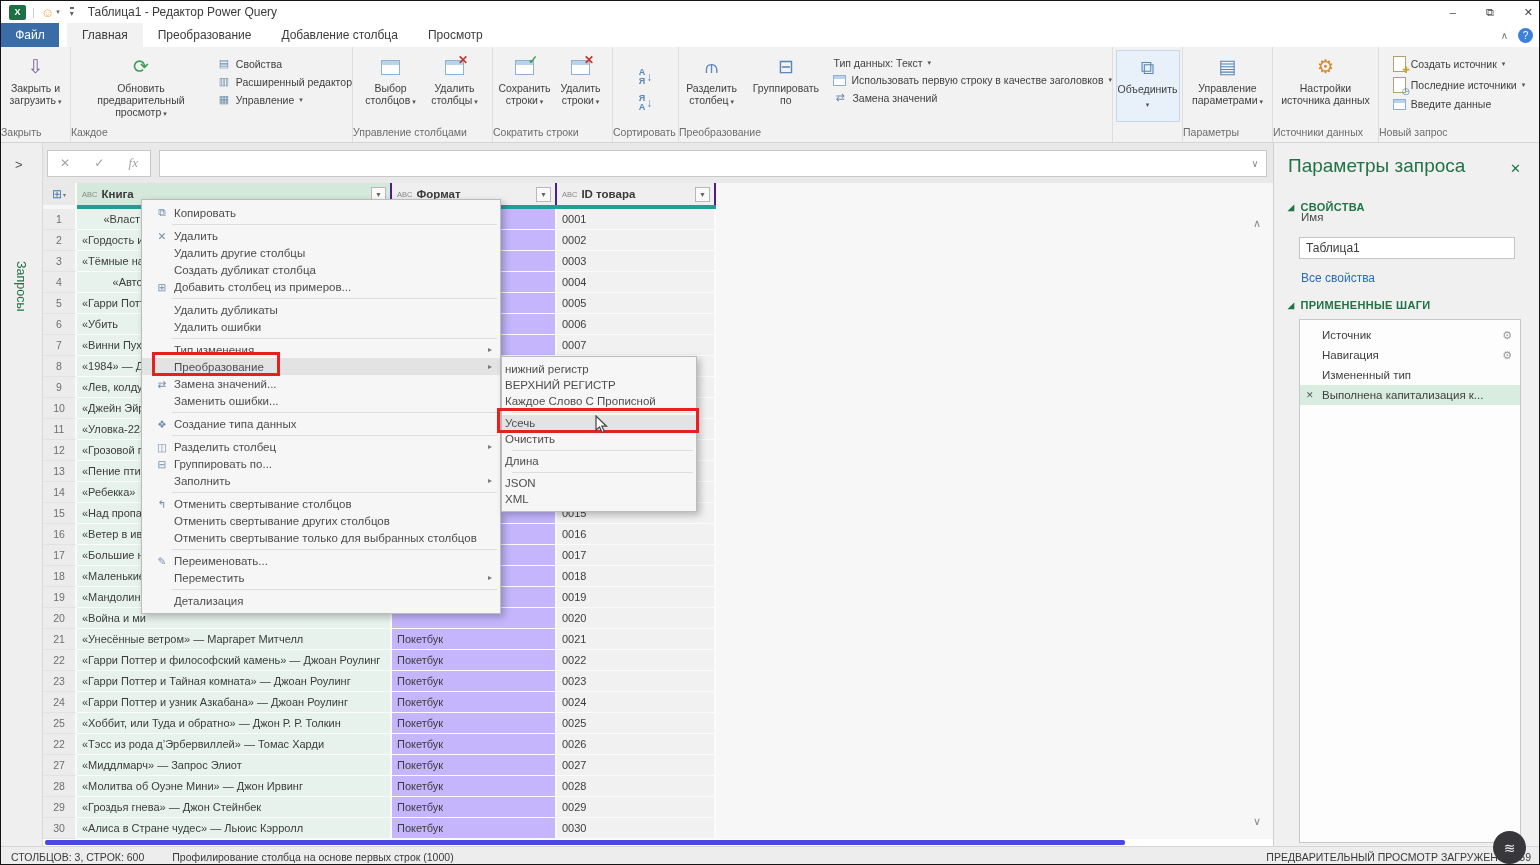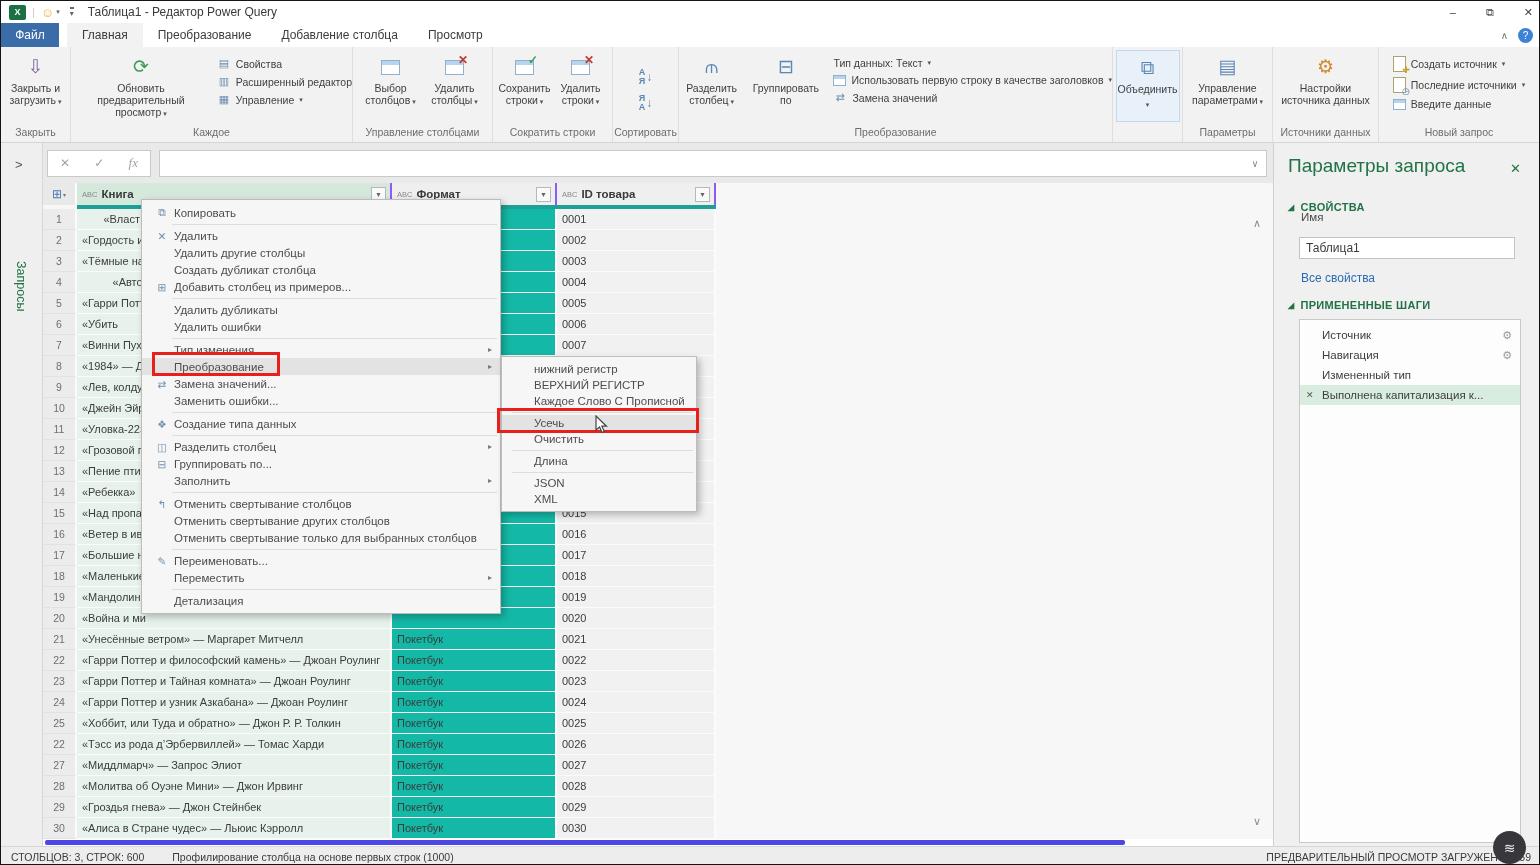--- a/index.html
+++ b/index.html
@@ -19,21 +19,21 @@
   .file-tab{width:58px;background:#3a6ca8;color:#fff;display:flex;align-items:center;justify-content:center;}
   .tab{padding:0 15px;display:flex;align-items:center;color:#3c3c3c;}
   .tab.active{background:#f2f2f2;}
   .tabrow-right{position:absolute;right:6px;top:22px;height:24px;display:flex;align-items:center;gap:10px;}
   .rib-collapse{color:#777;font-size:10px;}
   .helpdot{width:15px;height:15px;border-radius:50%;background:#3e82d8;color:#fff;font-size:10px;display:flex;align-items:center;justify-content:center;}
   
   .ribbon{position:absolute;left:0;top:46px;width:100%;height:96px;background:#f2f2f2;border-bottom:1px solid #d5d5d5;display:flex;}
   .rgroup{height:100%;border-right:1px solid #dedede;display:flex;flex-direction:column;}
   .rbody{flex:1;display:flex;align-items:flex-start;justify-content:center;padding-top:3px;}
-  .glabel{height:17px;font-size:10.5px;color:#6d6d6d;text-align:center;line-height:15px;white-space:nowrap;overflow:hidden;}
+  .glabel{height:17px;font-size:10.5px;color:#6d6d6d;text-align:left;line-height:15px;white-space:nowrap;overflow:hidden;}
   .bigbtn{display:flex;flex-direction:column;align-items:center;font-size:10.5px;color:#3f3f3f;text-align:center;line-height:12px;padding:2px 2px;}
   .bigicon{height:30px;display:flex;align-items:center;justify-content:center;font-size:19px;position:relative;}
   .btxt{white-space:normal;}
   .drop .btxt::after{content:" ▾";font-size:7px;color:#555;}
   .sidecol{display:flex;flex-direction:column;padding-top:7px;gap:5px;}
   .smallbtn{display:flex;align-items:center;gap:5px;font-size:10.5px;color:#3f3f3f;white-space:nowrap;}
   .smallbtn.drop::after{content:"▾";font-size:7px;color:#555;}
   .sico{font-size:11px;color:#6d8fae;width:14px;text-align:center;}
   .tblico{width:19px;height:15px;border:1px solid #8fb0d1;background:#fff;box-shadow:inset 0 4px 0 #b9d3ea;position:relative;}
   .tblico.small{width:13px;height:11px;box-shadow:inset 0 3px 0 #b9d3ea;}
@@ -55,44 +55,44 @@
   .fchevron{position:absolute;right:8px;color:#888;font-size:10px;}
   
   .qstrip{position:absolute;left:0;top:142px;width:42px;height:703px;background:#efefef;border-right:1px solid #d8d8d8;}
   .qexpand{position:absolute;left:14px;top:14px;color:#555;font-size:13px;}
   .qlabel{position:absolute;left:13px;top:118px;writing-mode:vertical-rl;font-size:12.5px;color:#217346;}
   
   .tablearea{position:absolute;left:42px;top:182px;width:1230px;height:656px;background:#f7f7f7;overflow:hidden;}
   .thead{display:flex;height:22px;}
   .corner{width:34px;background:#e9e9e9;border-right:2px solid #fbfbfb;display:flex;align-items:center;justify-content:center;gap:1px;color:#4a7ab5;font-size:12px;}
   .corner .mini{font-size:6px;color:#777;}
-  .th{display:flex;align-items:center;padding-left:5px;gap:4px;border-right:2px solid #8b5cf6;background:#efefef;font-size:11.5px;font-weight:bold;color:#3a3a3a;}
+  .th{display:flex;align-items:center;padding-left:5px;gap:4px;border-right:2px solid #4c1d95;background:#efefef;font-size:11.5px;font-weight:bold;color:#3a3a3a;}
   .th.book{width:315px;background:#d5e8dc;}
   .th.fmt{width:165px;}
   .th.id{width:159px;}
   .abc{font-size:7.5px;color:#888;font-weight:normal;}
   .fbtn{margin-left:auto;margin-right:4px;width:15px;height:15px;border:1px solid #b8b8b8;background:#fafafa;font-size:7px;color:#666;display:flex;align-items:center;justify-content:center;}
   .tealbar{margin-left:34px;height:4px;width:639px;background:#1fa096;}
   .tr{display:flex;height:21px;}
   .td-n{width:34px;background:#ececec;border-bottom:1px solid #e2e2e2;border-right:2px solid #fbfbfb;font-size:10.5px;color:#6e6e6e;display:flex;align-items:center;justify-content:center;}
   .td{font-size:11px;color:#3c3c3c;display:flex;align-items:center;padding-left:5px;border-right:2px solid #fbfbfb;border-bottom:1px solid #fbfbfb;white-space:pre;overflow:hidden;}
   .td.book{width:315px;background:#e7f2ec;}
-  .td.fmt{width:165px;background:#14b8a6;}
+  .td.fmt{width:165px;background:#c4b5fd;}
   .td.id{width:159px;background:#f1f1f1;}
   .vs-arrow{position:absolute;color:#8a8a8a;font-size:11px;left:1252px;z-index:3;}
   
   .cmenu{position:absolute;left:140px;top:198px;width:360px;background:#f6f6f6;border:1px solid #bcbcbc;box-shadow:3px 3px 7px rgba(0,0,0,.25);padding:4px 0;z-index:5;}
   .cm-item{height:17px;display:flex;align-items:center;padding-left:8px;font-size:11.5px;color:#4d4d4d;position:relative;}
   .cm-item .mico{width:24px;font-size:10.5px;color:#6f8fae;text-align:center;flex:none;}
   .cm-item.hover{background:#e3e3e3;}
   .cm-item.arrow::after{content:"▸";position:absolute;right:8px;font-size:8px;color:#777;}
   .cm-item.sep{height:6px;pointer-events:none;}
   .cm-item.sep::after{content:"";position:absolute;left:30px;right:3px;top:3px;border-top:1px solid #ddd;}
   .smenu{position:absolute;left:500px;top:355px;width:196px;background:#f6f6f6;border:1px solid #bcbcbc;box-shadow:3px 3px 7px rgba(0,0,0,.25);padding:4px 0;z-index:6;}
-  .smenu .cm-item{height:16px;padding-left:32px;}
+  .smenu .cm-item{height:16px;padding-left:3px;}
   .smenu .cm-item.sep{height:6px;} .smenu .cm-item.sep::after{left:10px;}
   .redbox{position:absolute;border:3px solid #e8201d;z-index:9;pointer-events:none;}
   .rb1{left:151px;top:351px;width:128px;height:24px;}
   .rb2{left:496px;top:407px;width:202px;height:25px;}
   .cursor{position:absolute;left:594px;top:414px;z-index:10;}
   
   .panel{position:absolute;left:1272px;top:142px;width:268px;height:703px;background:#f0f0f0;border-left:1px solid #d0d0d0;z-index:2;font-size:12px;}
   .ptitle{position:absolute;left:14px;top:12px;font-size:19px;color:#217346;font-weight:normal;}
   .pclose{position:absolute;right:20px;top:18px;color:#217346;font-size:13px;}
   .psec{position:absolute;left:14px;font-size:11px;font-weight:bold;color:#217346;letter-spacing:.3px;display:flex;gap:6px;align-items:center;}

